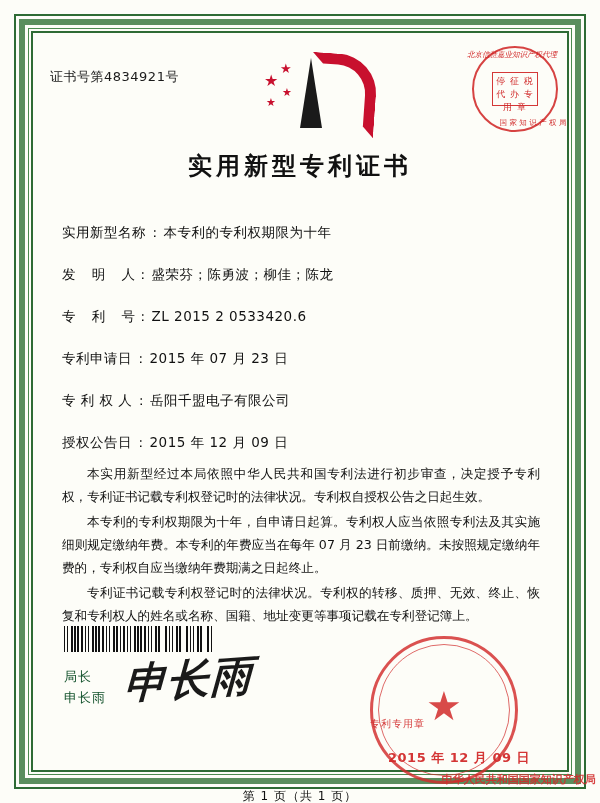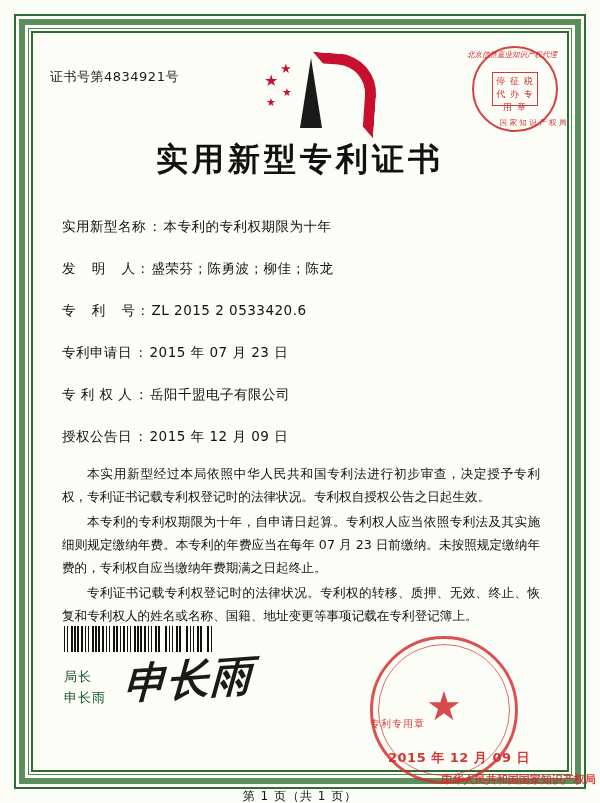--- a/index.html
+++ b/index.html
@@ -144,34 +144,34 @@
     line-height: 13px;
   }
   .logo .s1 { left: 6px; top: 22px; font-size: 16px; }
   .logo .s2 { left: 22px; top: 10px; font-size: 13px; }
   .logo .s3 { left: 24px; top: 34px; font-size: 11px; }
   .logo .s4 { left: 8px; top: 44px; font-size: 11px; }
 
   
   .title {
     position: absolute;
-    left: 0; top: 98px;
+    left: 0; top: 110px;
     width: 520px;
     text-align: center;
-    font-size: 32px;
+    font-size: 24px;
     font-weight: bold;
     letter-spacing: 4px;
     color: #111;
     font-family: "DejaVu Serif", "Liberation Serif", serif;
   }
 
   
   .fields {
     position: absolute;
-    left: 22px; top: 178px;
+    left: 22px; top: 184px;
     width: 480px;
   }
   .field-row {
     display: flex;
     align-items: baseline;
     margin-bottom: 24px;
     font-size: 13.5px;
     color: #111;
   }
   .field-label {

